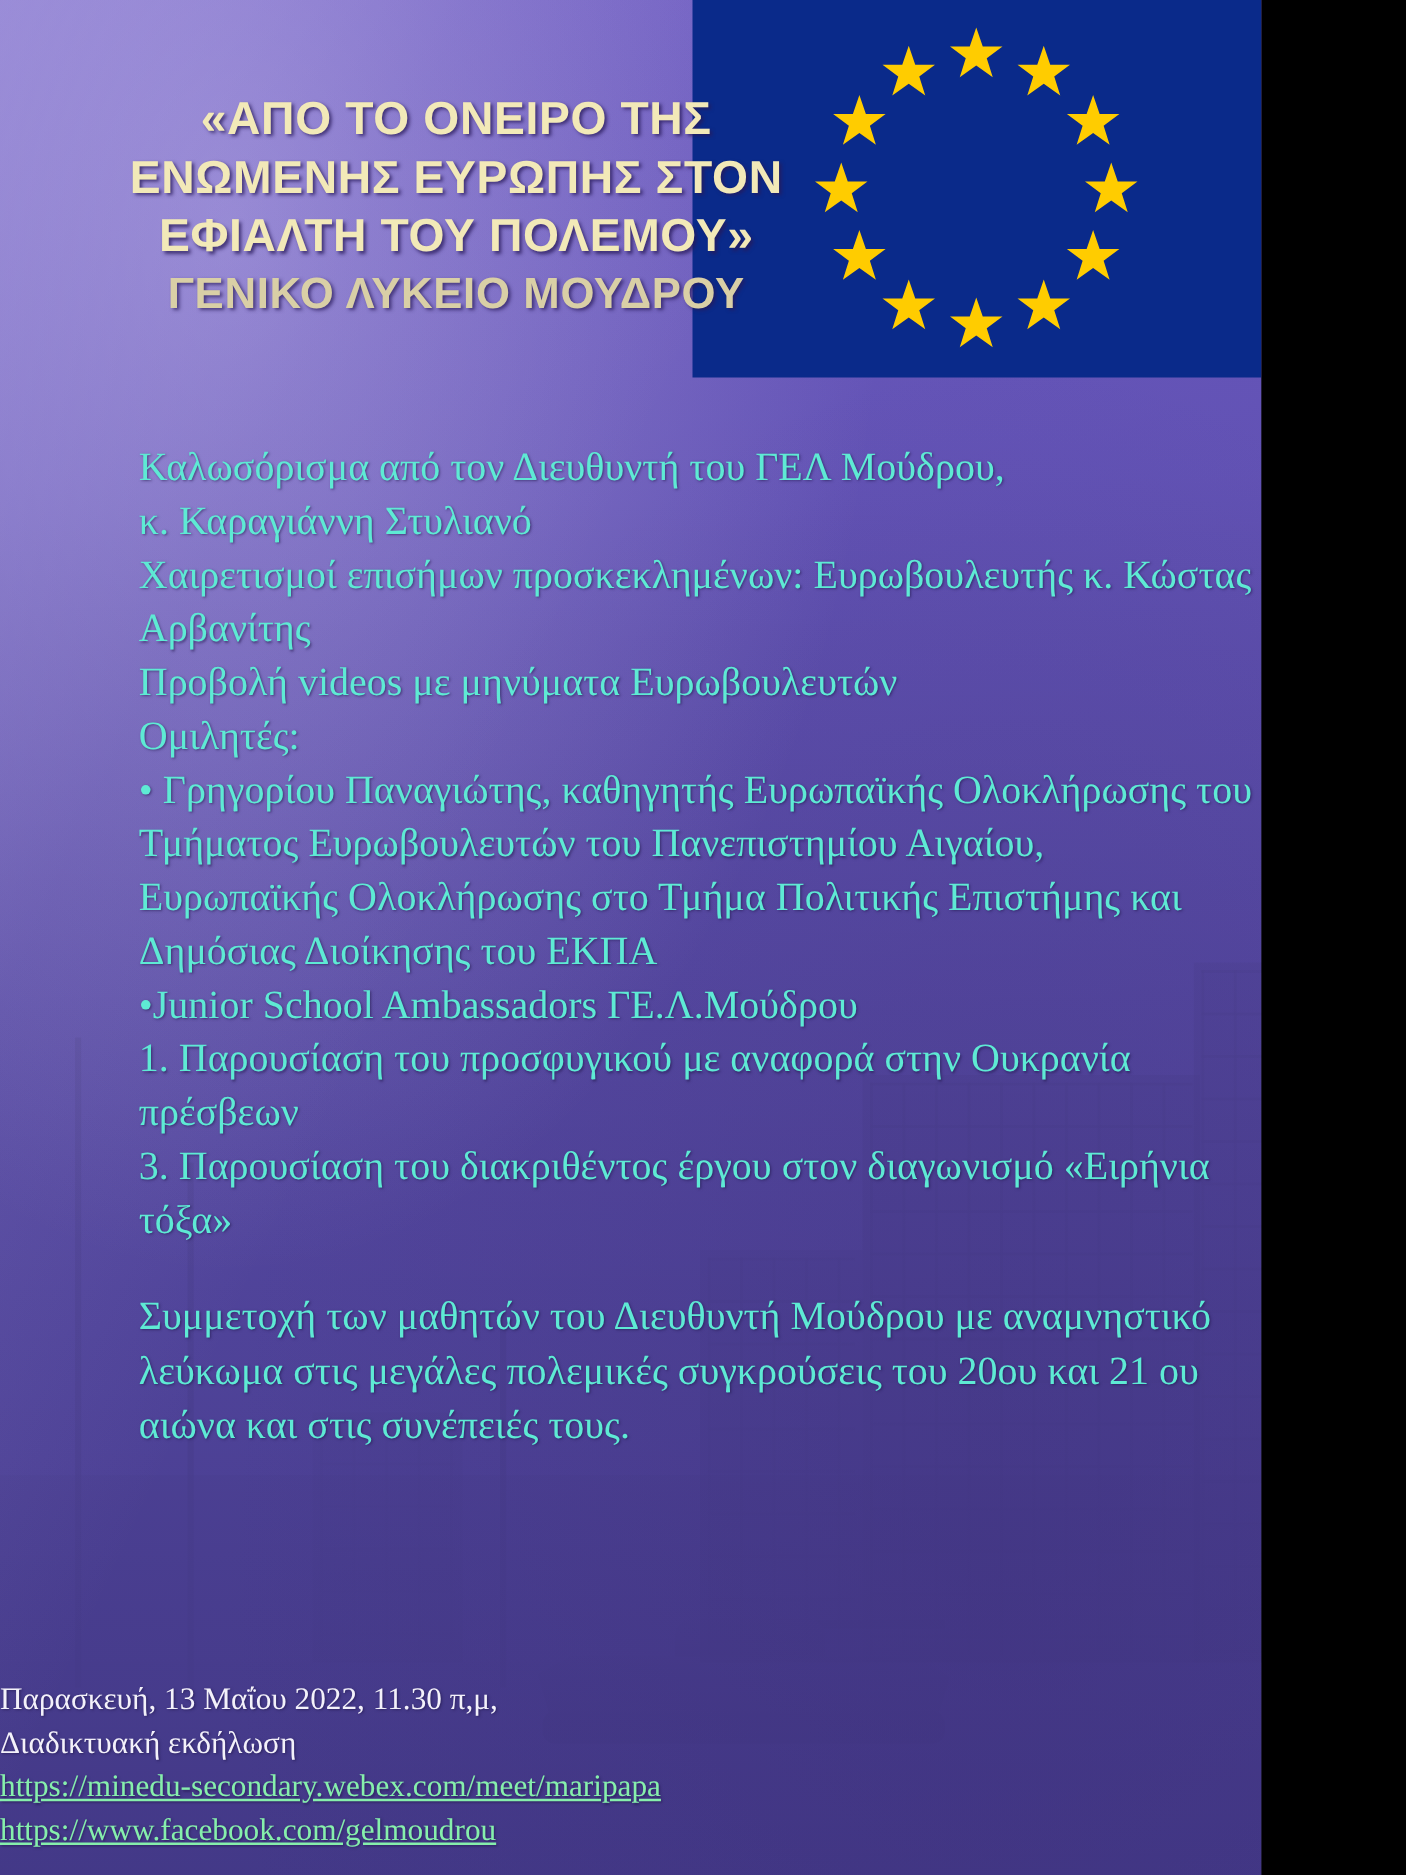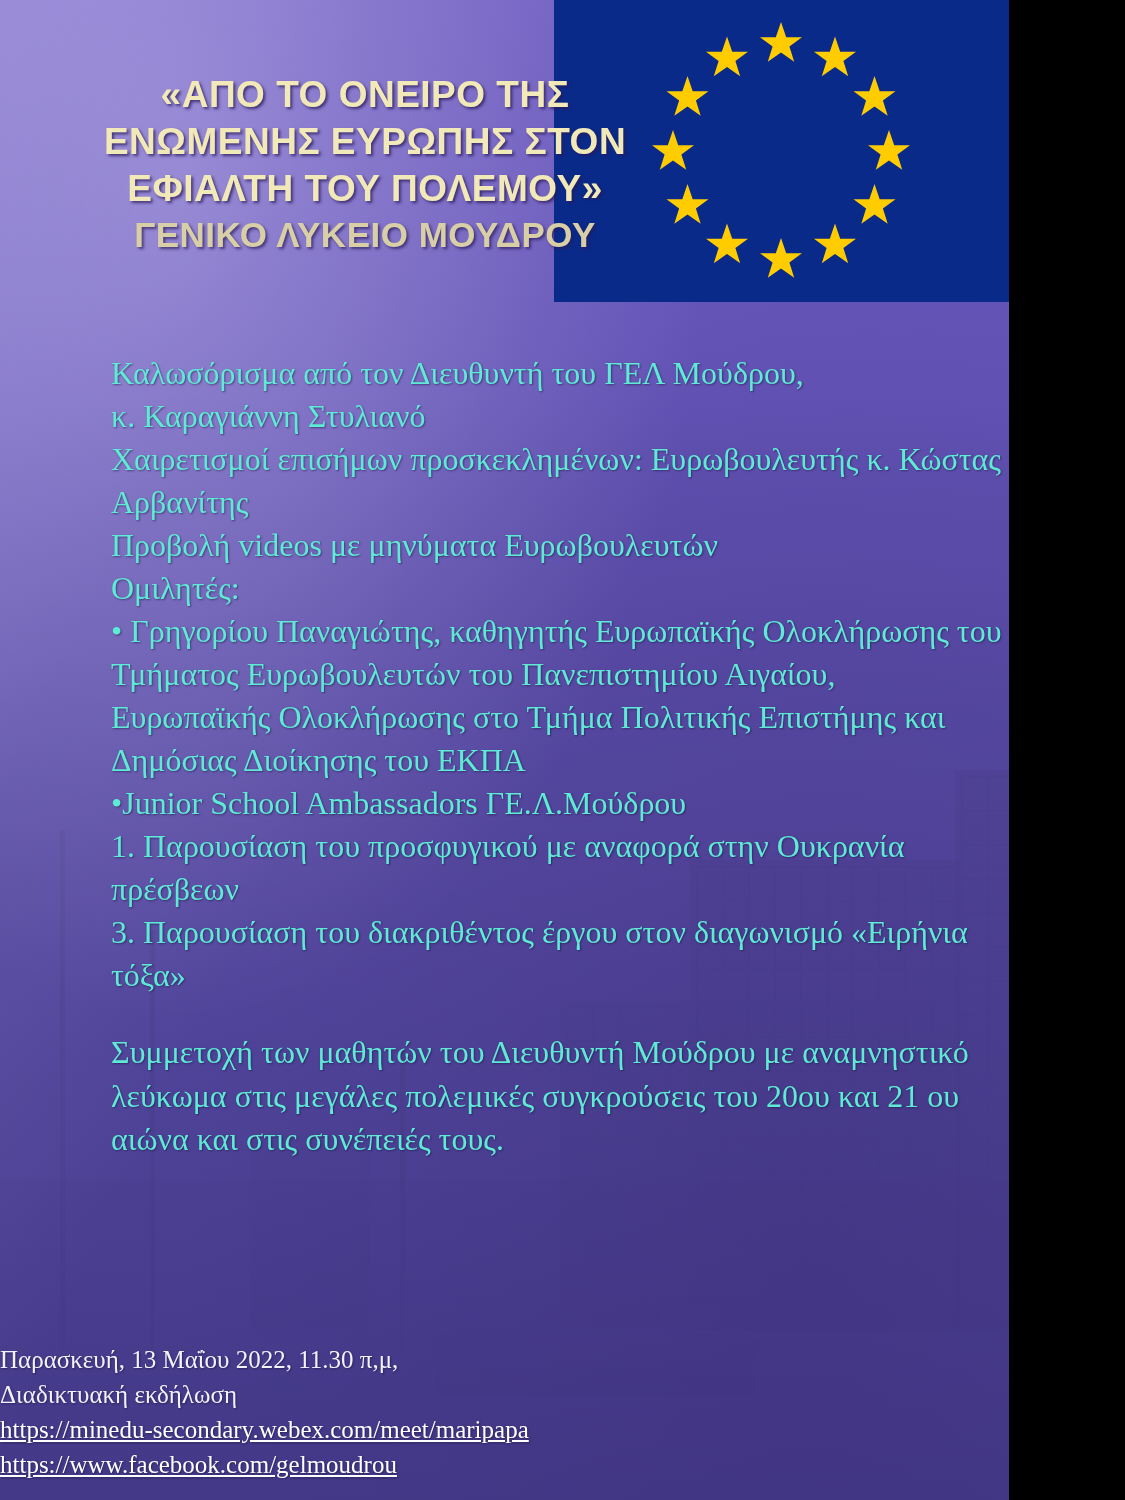--- a/index.html
+++ b/index.html
@@ -183,21 +183,21 @@
     position: absolute;
     bottom: 18px;
     left: 0;
     width: 1125px;
     color: #f3f1fa;
     font-size: 25px;
     line-height: 1.4;
     text-shadow: 1px 1px 2px rgba(30,20,70,.6);
   }
   .footer-block a, .footer-link {
-    color: #ffffff;
+    color: #86efac;
     text-decoration: underline;
     display: block;
   }
 </style>
 </head>
 <body>
 
 <div id="poster">
 
   <div class="bg-base"></div>

